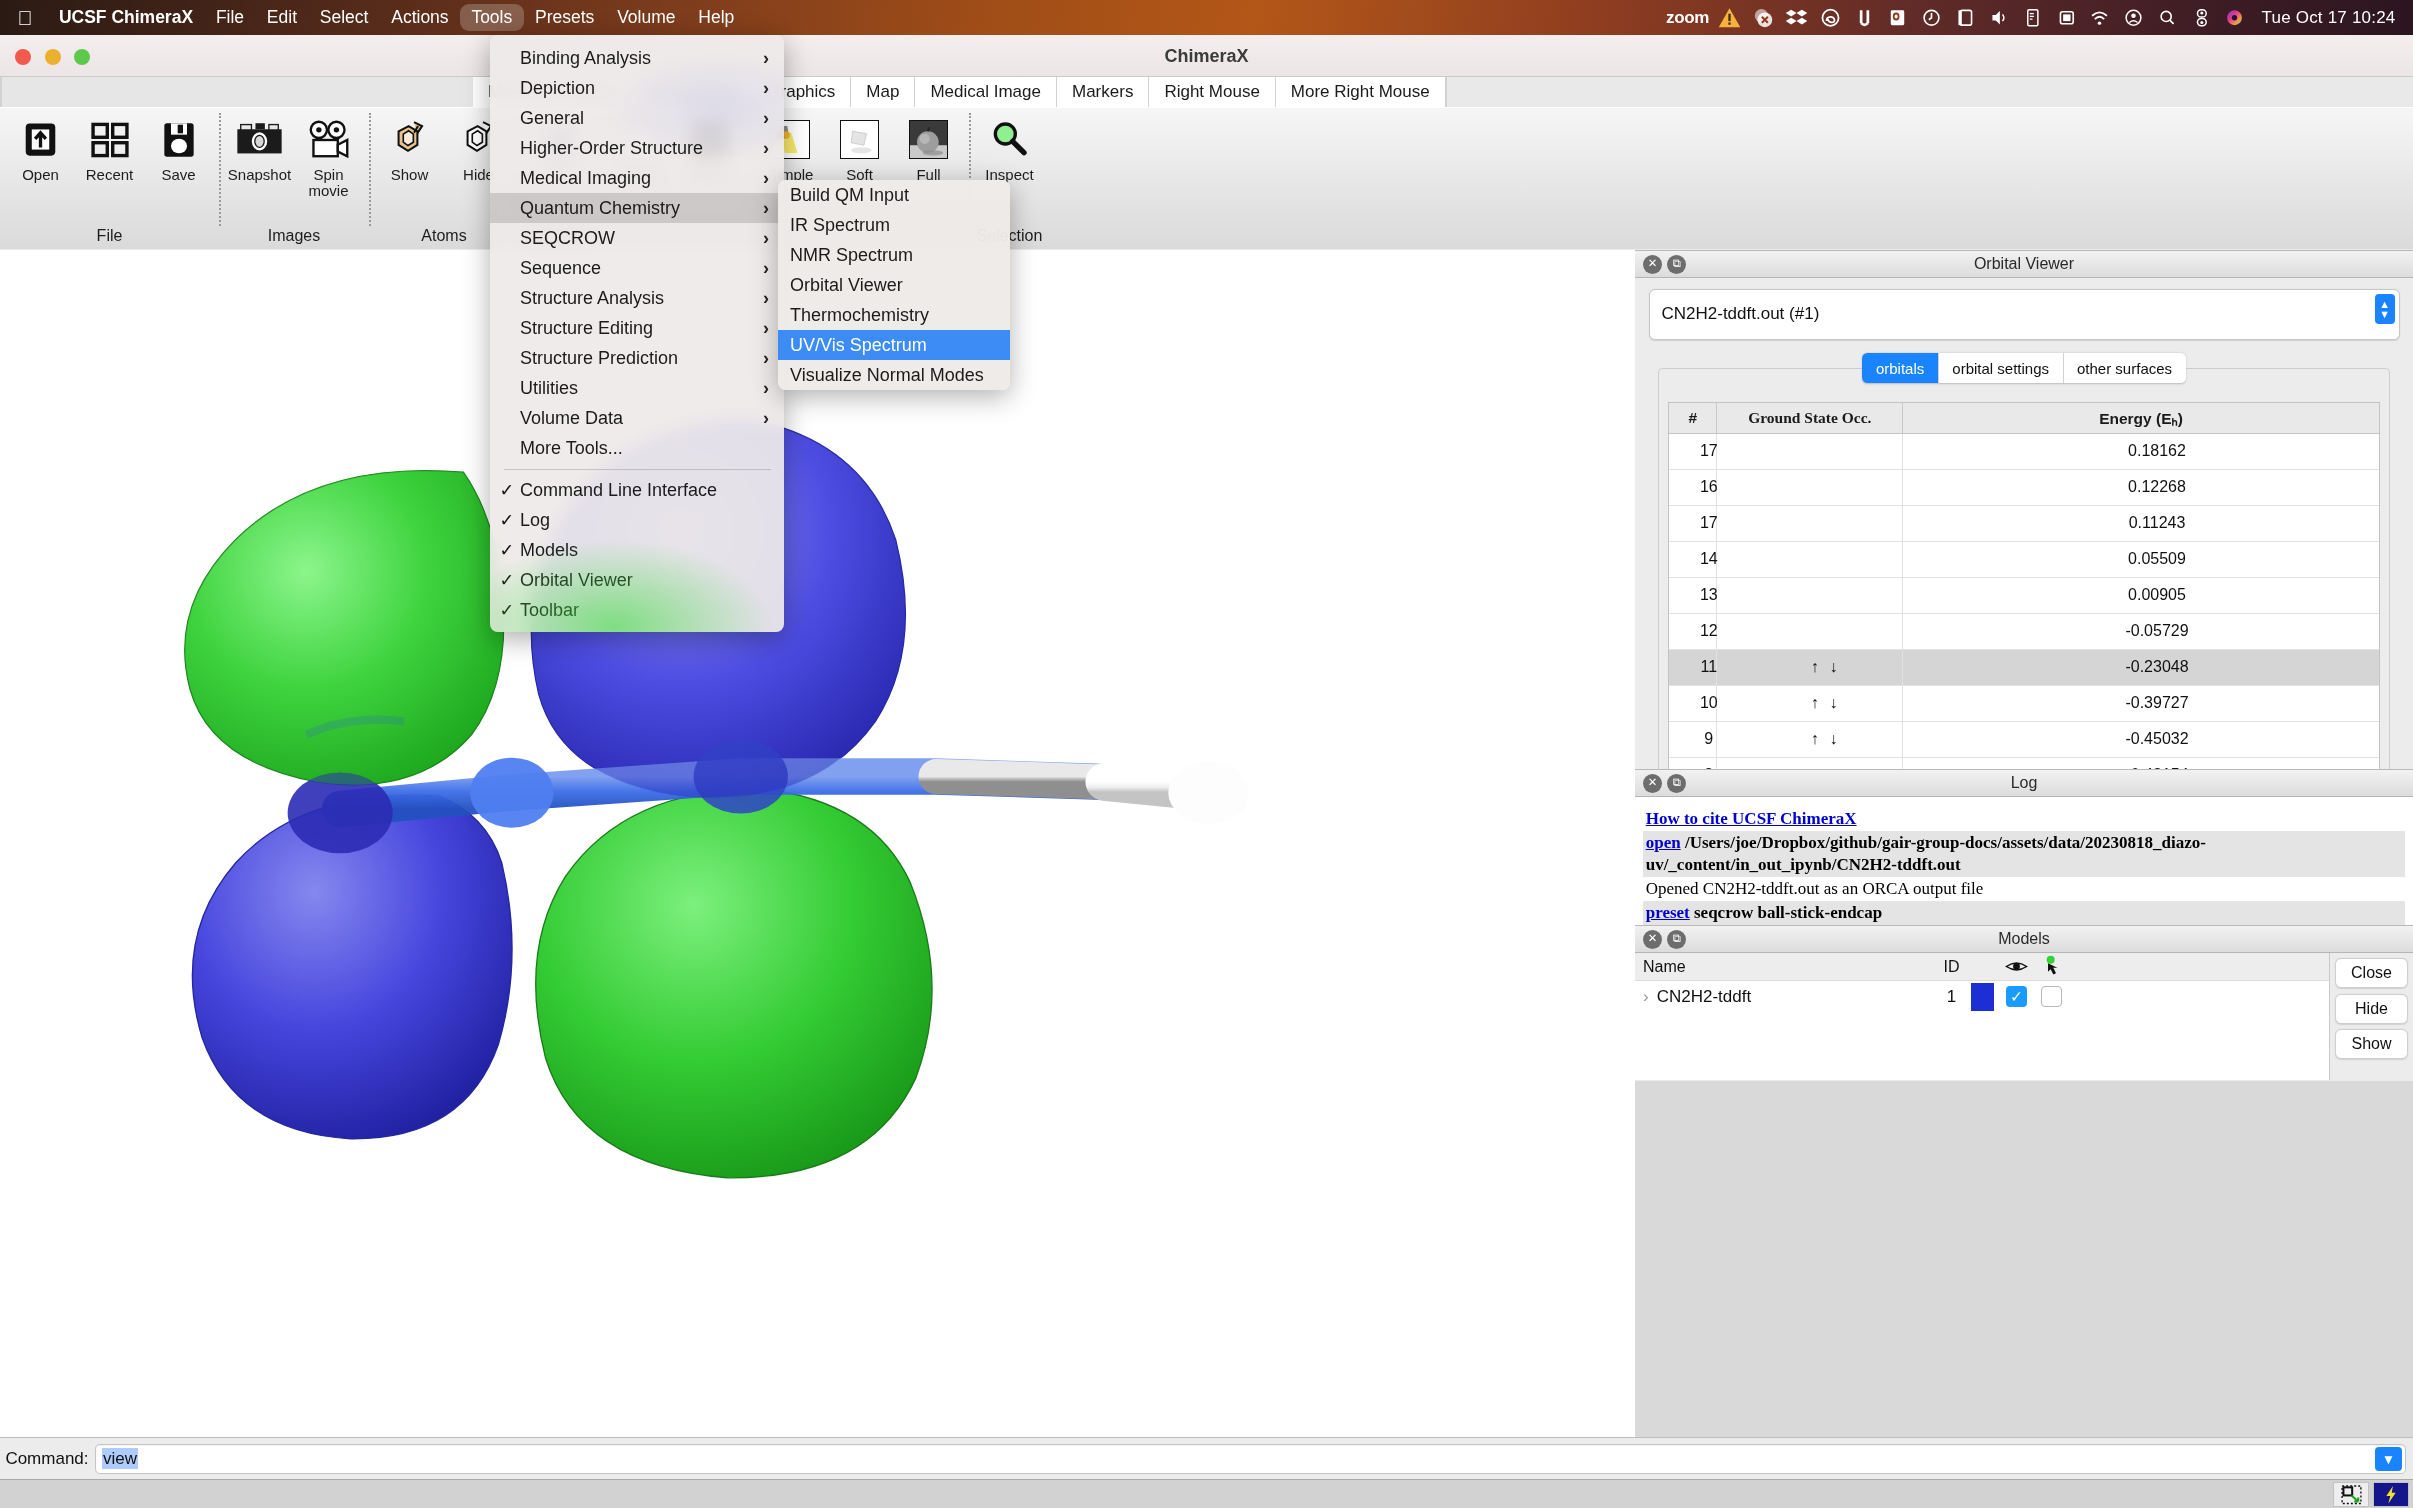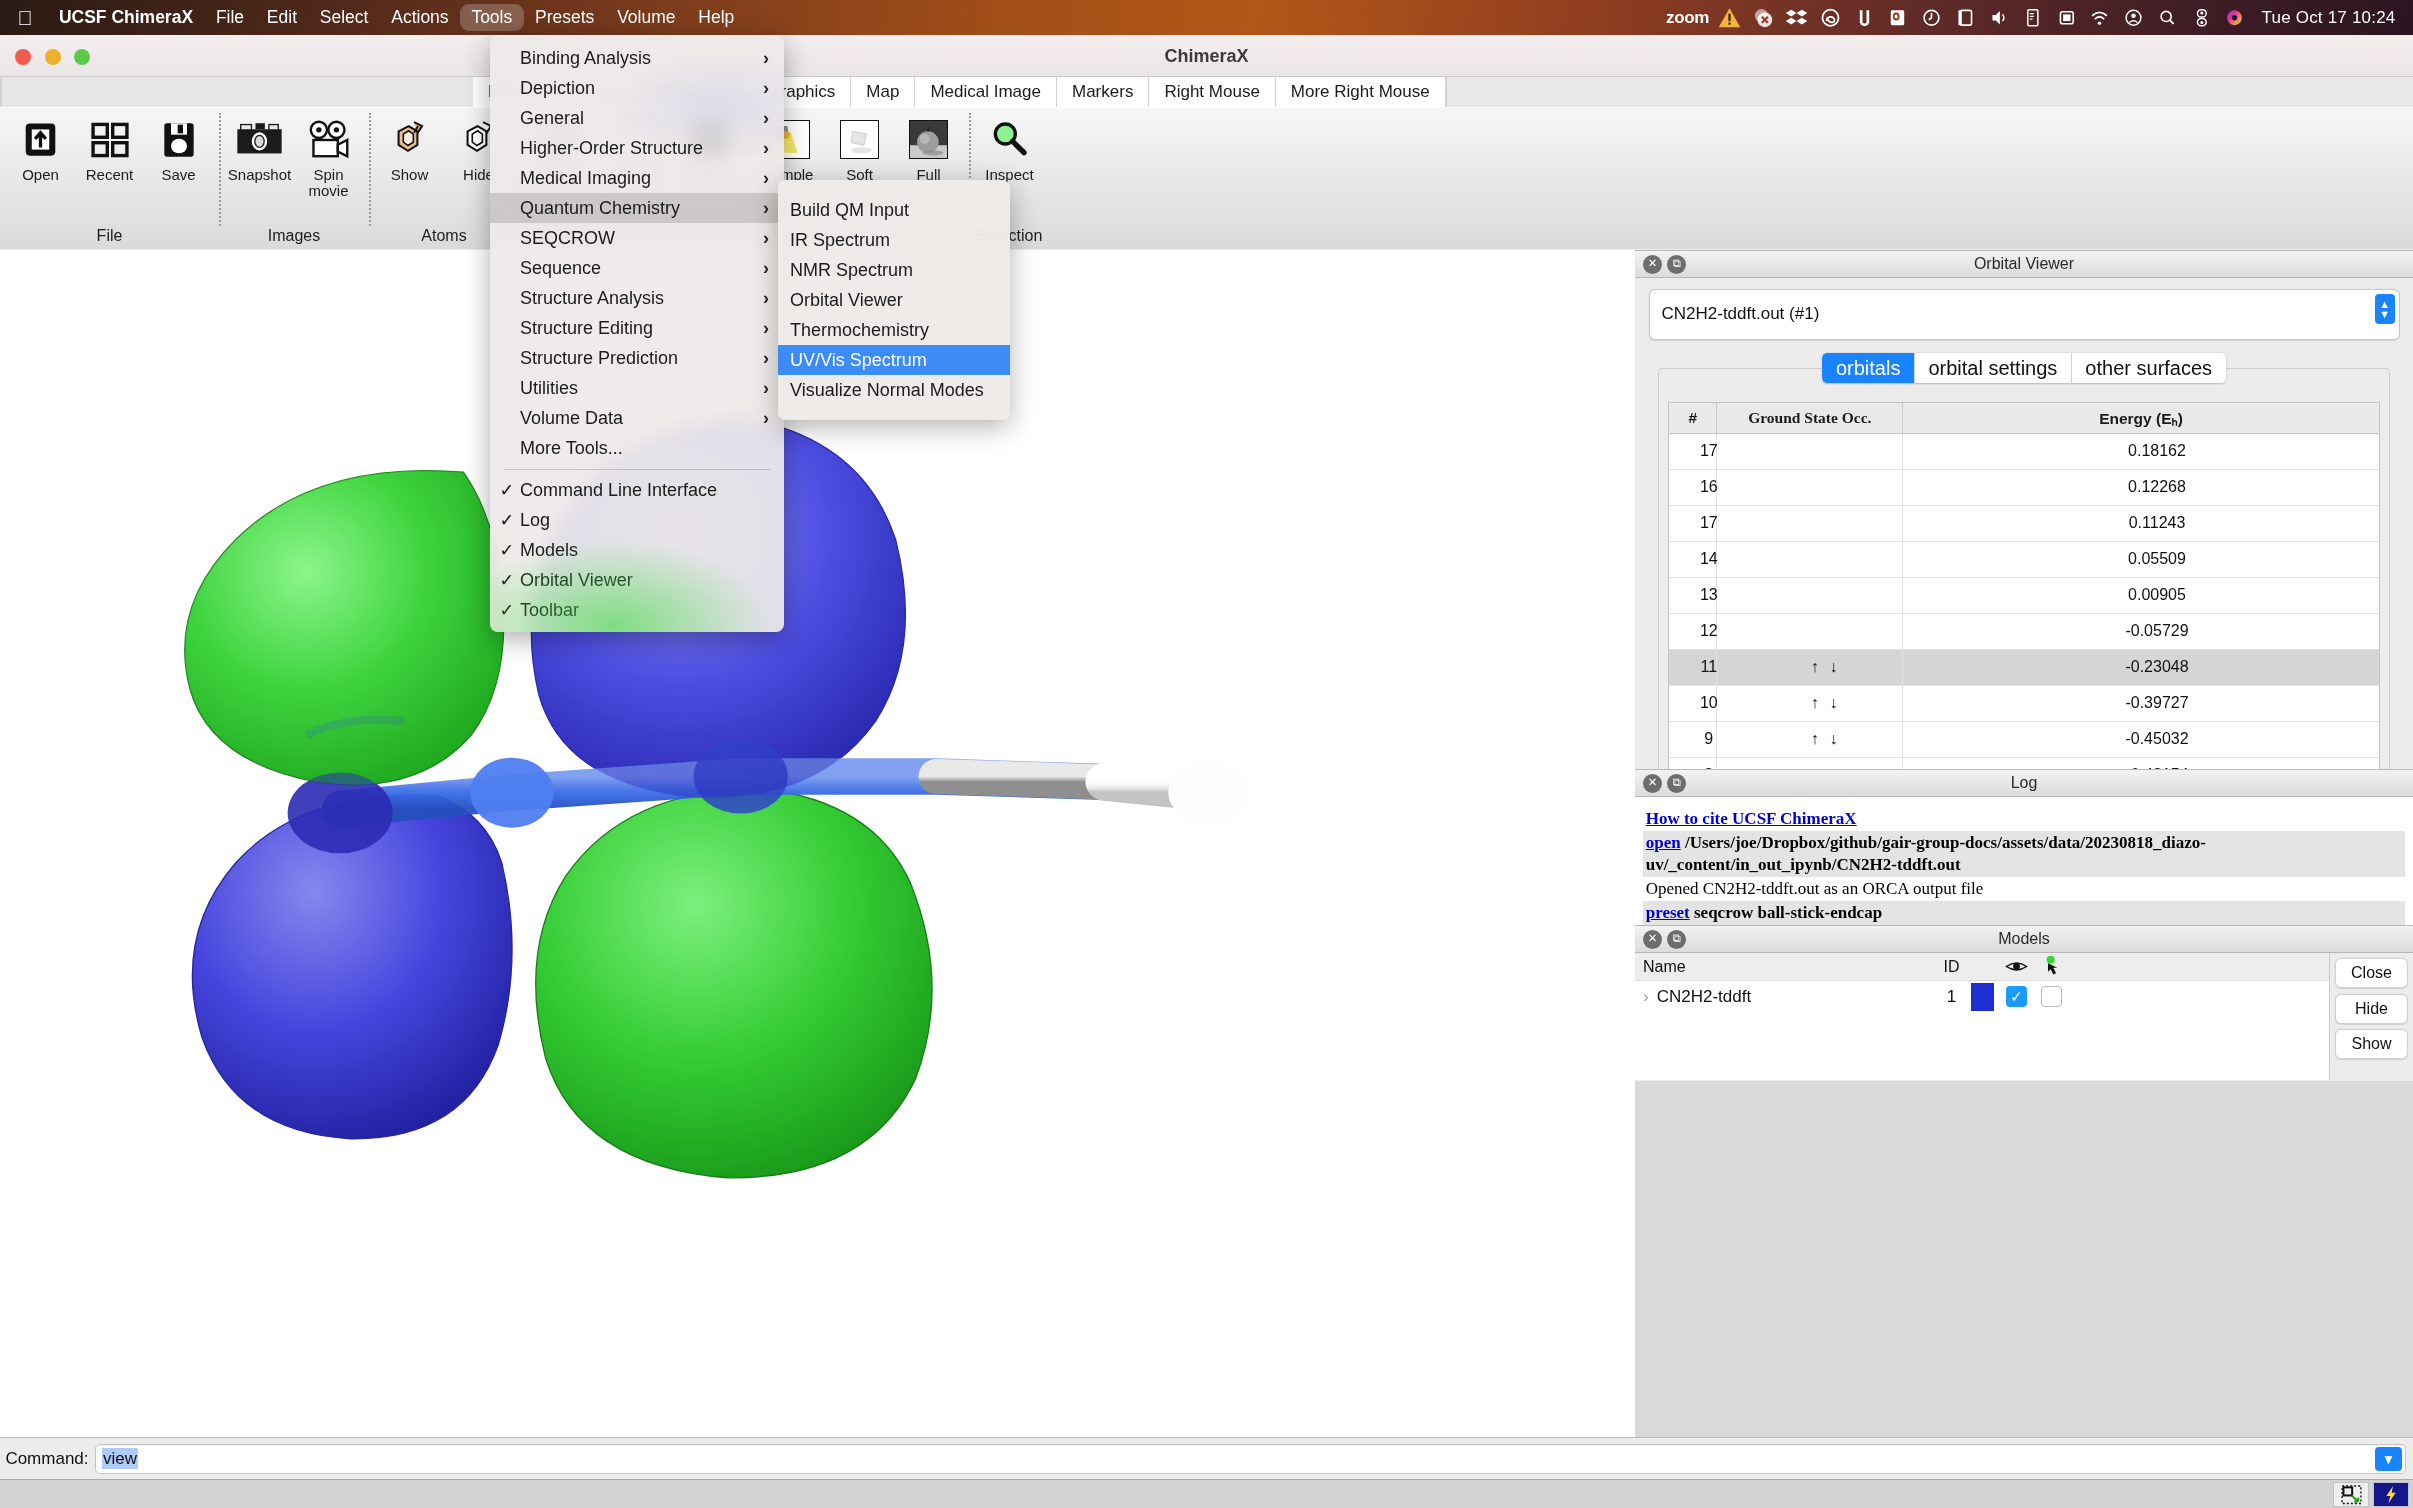--- a/index.html
+++ b/index.html
@@ -114,21 +114,21 @@
   #menuBlueGlow{
     position:absolute; left:81px; right:0; top:0; height:121px; border-radius:8px 8px 0 0;
     background:radial-gradient(ellipse 175px 81px at 70% 60%, rgba(110,120,230,0.13), rgba(110,120,230,0) 70%);
     pointer-events:none;
   }
 
   #qcsub{
     position:absolute; left:778px; top:180px; width:232px;
     background:rgba(238,234,232,0.97);
     border-radius:8px; box-shadow:0 6.7px 27px rgba(0,0,0,0.3);
-    padding:15px 0; z-index:75;
+    padding:0 0; z-index:75;
   }
   #qcsub .row{ height:30px; display:flex; align-items:center; padding:0 12px; font-size:18px; color:#1b1b1b;}
   #qcsub .row.hl{ background:#3d8cf6; color:#fff; }
 
   
   #dock{ position:absolute; left:1635px; top:215px; width:778px; height:1187px; background:#d9d9d9; }
 
   .panel{ position:absolute; left:0; width:778px; background:#ececec; }
   .ptitle{
     height:28px; background:linear-gradient(#f2f2f2,#dcdcdc);
@@ -149,21 +149,21 @@
     position:relative; box-shadow:0 0.7px 1.3px rgba(0,0,0,0.12);
   }
   .combo .stepper{
     position:absolute; right:4px; top:4px; width:20px; height:30px; border-radius:4px;
     background:#1a84ff; color:#fff; display:flex; flex-direction:column;
     align-items:center; justify-content:center; font-size:10.8px; line-height:0.95;
   }
   .segwrap{ display:flex; justify-content:center; margin-top:13.5px; }
   .seg{ display:flex; border-radius:5.4px; overflow:hidden; box-shadow:0 0.7px 2px rgba(0,0,0,0.22); }
   .seg div{ height:30px; padding:0 13.5px; display:flex; align-items:center;
-            font-size:20px; background:#fff; color:#111; border-right:0.7px solid #d0d0d0;}
+            font-size:15px; background:#fff; color:#111; border-right:0.7px solid #d0d0d0;}
   .seg div:last-child{ border-right:none; }
   .seg div.on{ background:#1a84ff; color:#fff; }
 
   .otable{ margin-top:9.4px; border:0.7px solid #c3c3c3; background:#fff; }
   .otable .hdr{ display:flex; height:31px; background:#e9e9e9; border-bottom:0.7px solid #c3c3c3; }
   .otable .hdr div{ display:flex; align-items:center; justify-content:center;
                     font-size:15.5px; font-weight:bold; color:#1b1b1b; border-right:0.7px solid #c9c9c9;}
   .otable .hdr div:last-child{ border-right:none; }
   .otable .r{ display:flex; height:36px; border-bottom:0.7px solid #e2e2e2; }
   .otable .r:last-child{ border-bottom:none; }

